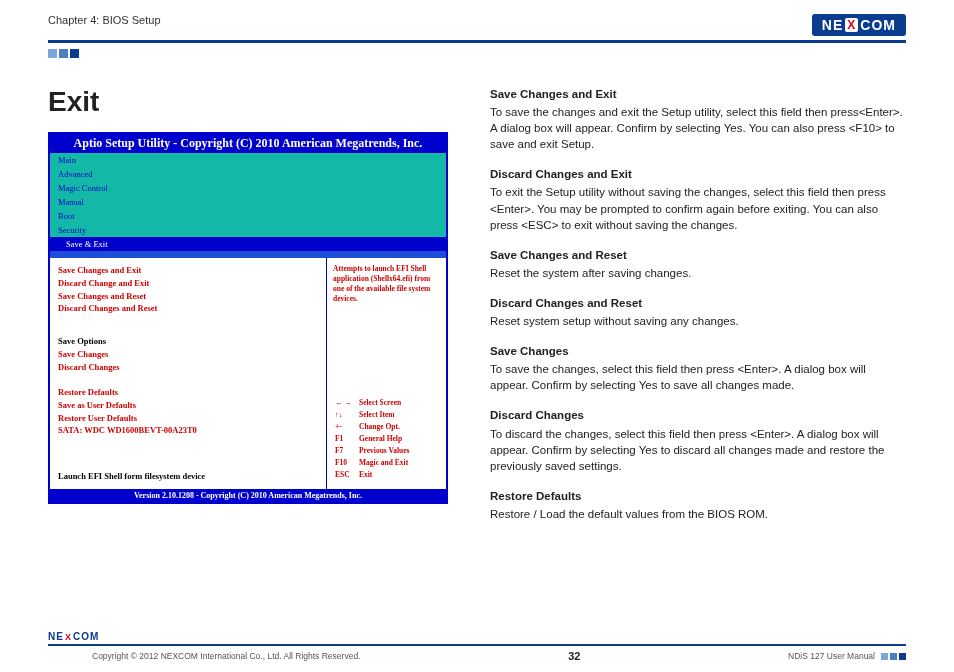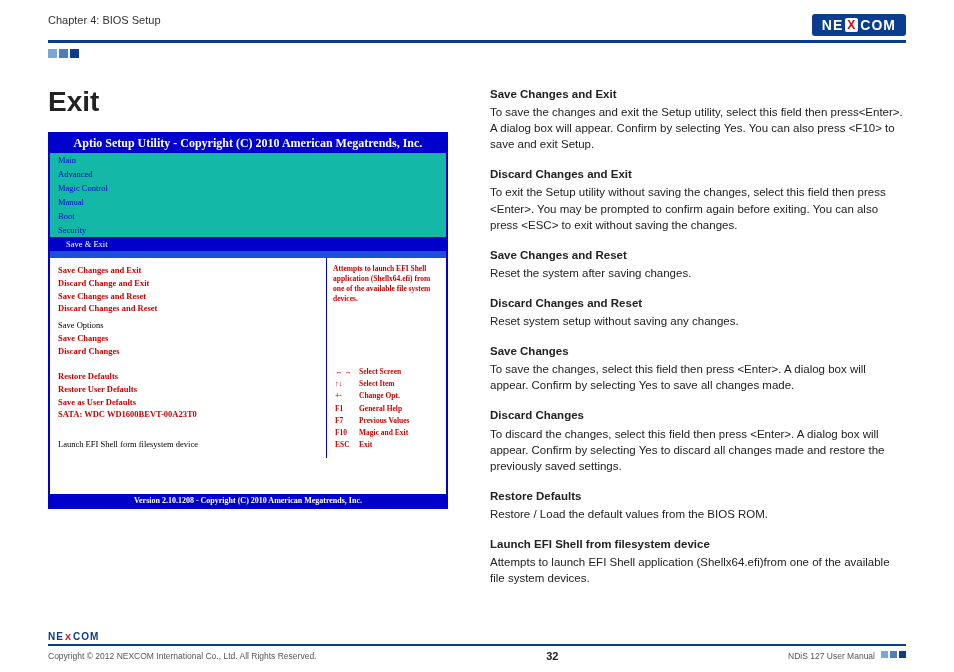--- a/index.html
+++ b/index.html
@@ -104,21 +104,21 @@
     min-height: 200px;
   }
   .bios-left {
     flex: 1;
     padding: 6px 8px;
     color: #cc0000;
     font-weight: bold;
     font-size: 8.5px;
     line-height: 1.5;
   }
-  .bios-left .blk { color: #000; font-weight: normal; margin-top:4px; }
+  .bios-left .blk { color: #000; font-weight: bold; margin-top:20px; }
   .bios-right {
     width: 120px;
     border-left: 1px solid #0000cc;
     padding: 6px 6px;
     color: #cc0000;
     font-size: 7.5px;
     line-height: 1.35;
     font-weight: bold;
     display:flex;
     flex-direction:column;
@@ -126,38 +126,38 @@
   }
   .bios-help table { font-size:7.5px; }
   .bios-help td:first-child { width:22px; }
   .bios-bottom {
     background: #0000cc;
     color: #fff;
     text-align: center;
     font-size: 8px;
     padding: 2px 0;
     font-weight: bold;
-    margin-top: 36px;
   }
   .section { margin-bottom: 14px; }
   .section .hd { font-weight: bold; font-size: 11.5px; margin-bottom: 2px; }
   .footer {
     position: absolute;
     left: 48px; right: 48px; bottom: 10px;
     font-size: 8.5px;
     color: #555;
   }
   .footer-line {
     border-top: 2px solid #0a3c8f;
     margin-bottom: 4px;
   }
   .footer-row {
     display: flex;
     justify-content: space-between;
     align-items: center;
+    margin-left: 44px;
   }
   .footer-logo {
     font-weight: bold;
     color: #0a3c8f;
     font-size: 10px;
     letter-spacing: 1px;
     margin-bottom:2px;
     display:flex;
     align-items:center;
   }
@@ -205,22 +205,22 @@
           <div class="bios-left">
             <div>Save Changes and Exit</div>
             <div>Discard Change and Exit</div>
             <div>Save Changes and Reset</div>
             <div>Discard Changes and Reset</div>
             <div class="blk">Save Options</div>
             <div>Save Changes</div>
             <div>Discard Changes</div>
             <br>
             <div>Restore Defaults</div>
+            <div>Save as User Defaults</div>
             <div>Restore User Defaults</div>
-            <div>Save as User Defaults</div>
             <div>SATA: WDC WD1600BEVT-00A23T0</div>
             <br>
             <div class="blk">Launch EFI Shell form filesystem device</div>
           </div>
           <div class="bios-right">
             <div>Attempts to launch EFI Shell application (Shellx64.efi) from one of the available file system devices.</div>
             <div class="bios-help">
               <table>
                 <tbody>
                     <tr>
@@ -282,39 +282,35 @@
           <div>To save the changes, select this field then press &lt;Enter&gt;. A dialog box will appear. Confirm by selecting Yes to save all changes made.</div>
         </div>
       <div class="section">
           <div class="hd">Discard Changes</div>
           <div>To discard the changes, select this field then press &lt;Enter&gt;. A dialog box will appear. Confirm by selecting Yes to discard all changes made and restore the previously saved settings.</div>
         </div>
       <div class="section">
           <div class="hd">Restore Defaults</div>
           <div>Restore / Load the default values from the BIOS ROM.</div>
         </div>
-      <div class="section">
-          <div class="hd">Launch EFI Shell from filesystem device</div>
-          <div>Attempts to launch EFI Shell application (Shellx64.efi)from one of the available file system devices.</div>
-        </div>
     </div>
   </div>
 </div>
 
 <div class="footer">
   <div class="footer-logo">
     <span>NE</span>
       <span class="fx">X</span>
       <span>COM</span>
   </div>
   <div class="footer-line"></div>
   <div class="footer-row">
     <span>Copyright © 2012 NEXCOM International Co., Ltd. All Rights Reserved.</span>
     <span class="pagenum">32</span>
-    <span style="display:flex;gap:6px;">
+    <span style="display:flex;align-items:center;gap:6px;">
       <span>NDiS 127 User Manual</span>
       <span class="footer-squares">
         <span class="sq1"></span>
           <span class="sq2"></span>
           <span class="sq3"></span>
       </span>
     </span>
   </div>
 </div>
 

